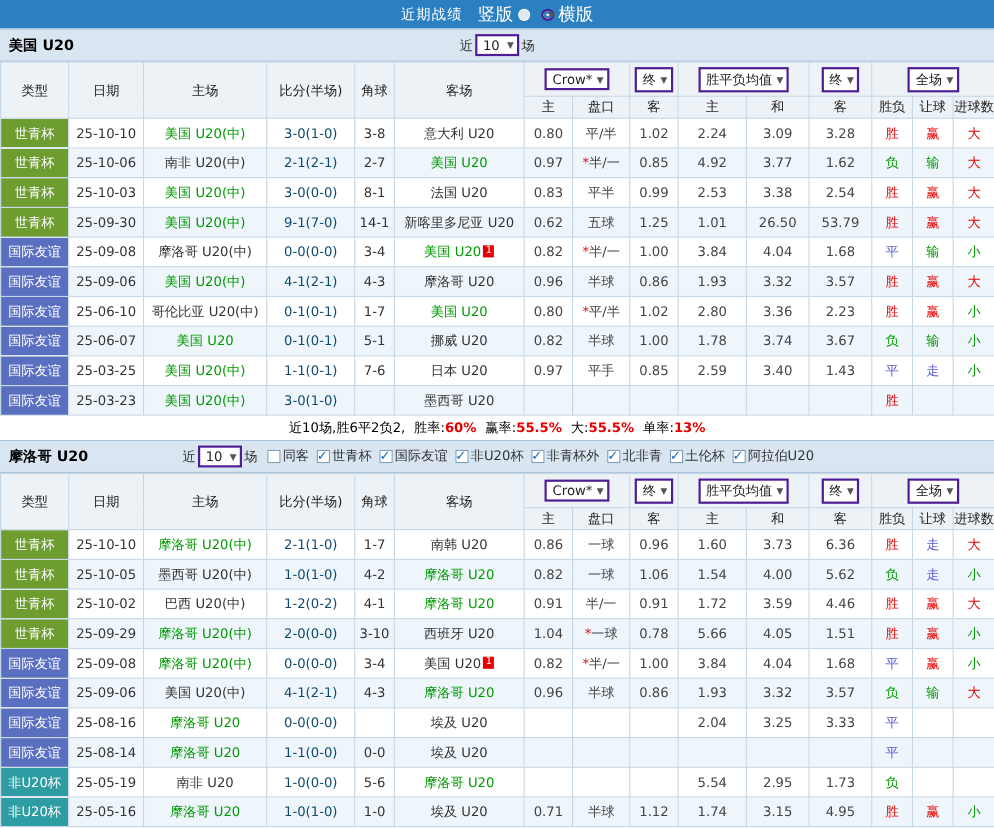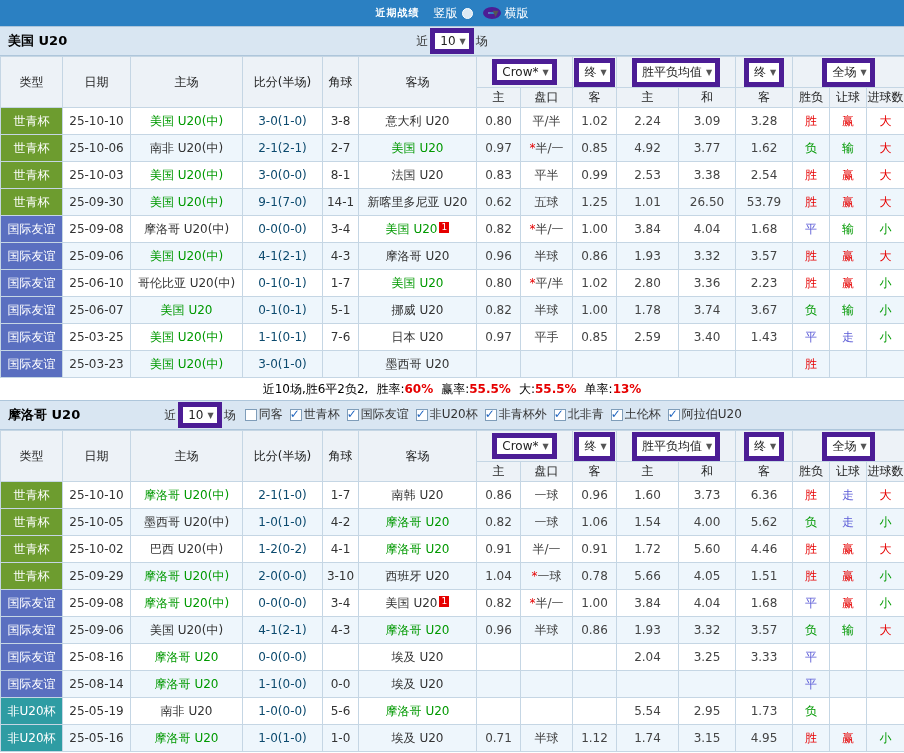--- a/index.html
+++ b/index.html
@@ -1,35 +1,35 @@
 <!DOCTYPE html>
 <html><head>
 <meta charset="utf-8">
 <style>
   *{margin:0;padding:0;box-sizing:border-box}
   html,body{width:904px}
   body{height:753px;overflow:hidden;background:#fff;color:#333;
        font-family:"DejaVu Sans","Liberation Sans",sans-serif;font-size:12px}
   
   .topbar{height:26px;background:#2b80c2;display:flex;align-items:center;justify-content:center;gap:14px;color:#fff}
-  .topbar .title{font-weight:bold;font-size:10px;letter-spacing:1px}
-  .radios{display:flex;align-items:center;gap:10px;font-size:12px}
+  .topbar .title{font-weight:normal;font-size:13px;letter-spacing:1px}
+  .radios{display:flex;align-items:center;gap:10px;font-size:16px}
   .radios label{display:inline-flex;align-items:center;gap:4px;cursor:pointer}
   .radio{width:11px;height:11px;border:1px solid #fff;border-radius:50%;display:inline-block;background:#dce9f3}
   .radio.sel{background:#fff;box-shadow:inset 0 0 0 2.5px #2b80c2}
   
   .secbar{height:30px;background:#d9e6f2;border-top:1px solid #aec6db;border-bottom:1px solid #aec6db;display:flex;align-items:center;position:relative}
   .team-title{position:absolute;left:8px;font-weight:bold;font-size:13px;color:#000}
   .filters{margin:0 auto;display:flex;align-items:center}
   .filters .lbl{margin:0 2px}
   .filters label{display:inline-flex;align-items:center;margin-left:7px;cursor:pointer}
   .cb{width:12px;height:12px;border:1px solid #7f9db9;background:#fff;display:inline-block;position:relative;margin-right:2px}
   .cb.on::after{content:"✓";position:absolute;left:-1px;top:-3px;font-size:12px;font-weight:bold;color:#2166c0}
   
-  .sel{display:inline-flex;align-items:center;border:5px solid #4c1d95;background:#fff;padding:1px 3px 1px 5px;gap:4px;color:#222;cursor:pointer;white-space:nowrap}
+  .sel{display:inline-flex;align-items:center;border:2px solid #4c1d95;background:#fff;padding:1px 3px 1px 5px;gap:4px;color:#222;cursor:pointer;white-space:nowrap}
   .sel::after{content:"▼";font-size:8px;color:#555}
   .sel.count{min-width:40px;justify-content:space-between}
   
   table{border-collapse:collapse;table-layout:fixed;width:904px}
   th,td{border:1px solid #c5d6e4;text-align:center;overflow:hidden;white-space:nowrap;padding:0}
   thead th{background:#edf2f7;font-weight:normal;color:#222}
   thead tr.h1 th{height:31px}
   thead tr.h2 th{height:20px}
   tbody td{height:27px;font-size:12px}
   tbody tr:nth-child(even){background:#eef6fc}
@@ -418,21 +418,21 @@
           <td class="type t0">世青杯</td>
           <td>25-10-02</td>
           <td>巴西 U20(中)</td>
           <td class="score">1-2(0-2)</td>
           <td>4-1</td>
           <td class="focal">摩洛哥 U20</td>
           <td class="odds">0.91</td>
           <td class="odds">半/一</td>
           <td class="odds">0.91</td>
           <td class="odds">1.72</td>
-          <td class="odds">5.60</td>
+          <td class="odds">3.59</td>
           <td class="odds">4.46</td>
           <td class="r">胜</td>
           <td class="r">赢</td>
           <td class="r">大</td>
         </tr>
         <tr>
           <td class="type t0">世青杯</td>
           <td>25-09-29</td>
           <td class="focal">摩洛哥 U20(中)</td>
           <td class="score">2-0(0-0)</td>

